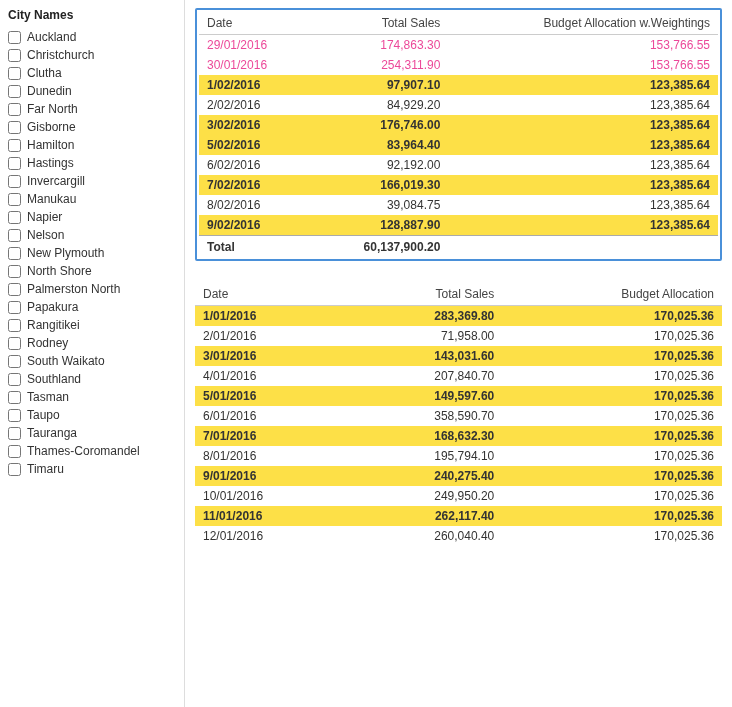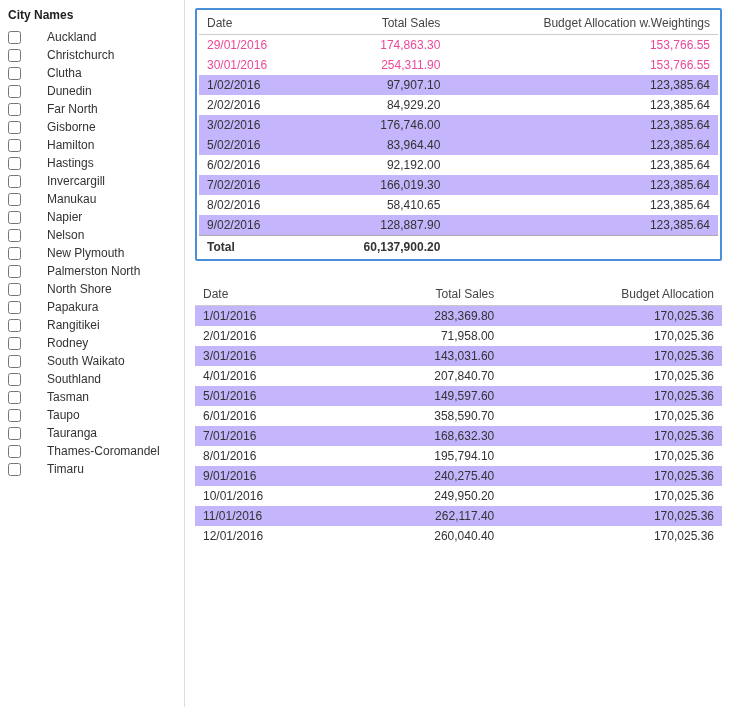--- a/index.html
+++ b/index.html
@@ -29,21 +29,20 @@
       font-weight: 600;
       font-size: 12px;
       margin-bottom: 6px;
       color: #222;
     }
     .city-item {
       display: flex;
       align-items: center;
       padding: 2px 0;
       cursor: pointer;
-      gap: 20px;
     }
     .city-item input[type="checkbox"] {
       margin-right: 6px;
       width: 13px;
       height: 13px;
       flex-shrink: 0;
       cursor: pointer;
     }
     .city-label {
       font-size: 12px;
@@ -83,21 +82,22 @@
     }
     th.right, td.right {
       text-align: right;
     }
     td {
       padding: 3px 8px;
       color: #333;
       white-space: nowrap;
     }
     tr.striped {
-      background: #c4b5fd;
+      background: #fde047;
+      font-weight: bold;
     }
     tr.total-row td {
       font-weight: 700;
       border-top: 1px solid #aaa;
       padding-top: 4px;
     }
     .top-partial td {
       color: #ec4899;
     }
   </style>
@@ -156,25 +156,25 @@
         <div class="city-item">
           <input type="checkbox" style="">
           <span class="city-label">Nelson</span>
         </div>
         <div class="city-item">
           <input type="checkbox" style="">
           <span class="city-label">New Plymouth</span>
         </div>
         <div class="city-item">
           <input type="checkbox" style="">
+          <span class="city-label">North Shore</span>
+        </div>
+        <div class="city-item">
+          <input type="checkbox" style="">
           <span class="city-label">Palmerston North</span>
-        </div>
-        <div class="city-item">
-          <input type="checkbox" style="">
-          <span class="city-label">North Shore</span>
         </div>
         <div class="city-item">
           <input type="checkbox" style="">
           <span class="city-label">Papakura</span>
         </div>
         <div class="city-item">
           <input type="checkbox" style="">
           <span class="city-label">Rangitikei</span>
         </div>
         <div class="city-item">
@@ -261,21 +261,21 @@
     <td class="right">92,192.00</td>
     <td class="right">123,385.64</td>
   </tr>
             <tr class="striped">
     <td>7/02/2016</td>
     <td class="right">166,019.30</td>
     <td class="right">123,385.64</td>
   </tr>
             <tr>
     <td>8/02/2016</td>
-    <td class="right">58,410.65</td>
+    <td class="right">39,084.75</td>
     <td class="right">123,385.64</td>
   </tr>
             <tr class="striped">
     <td>9/02/2016</td>
     <td class="right">128,887.90</td>
     <td class="right">123,385.64</td>
   </tr>
           </tbody>
         <tbody id="table1-total">
             <tr class="total-row">

